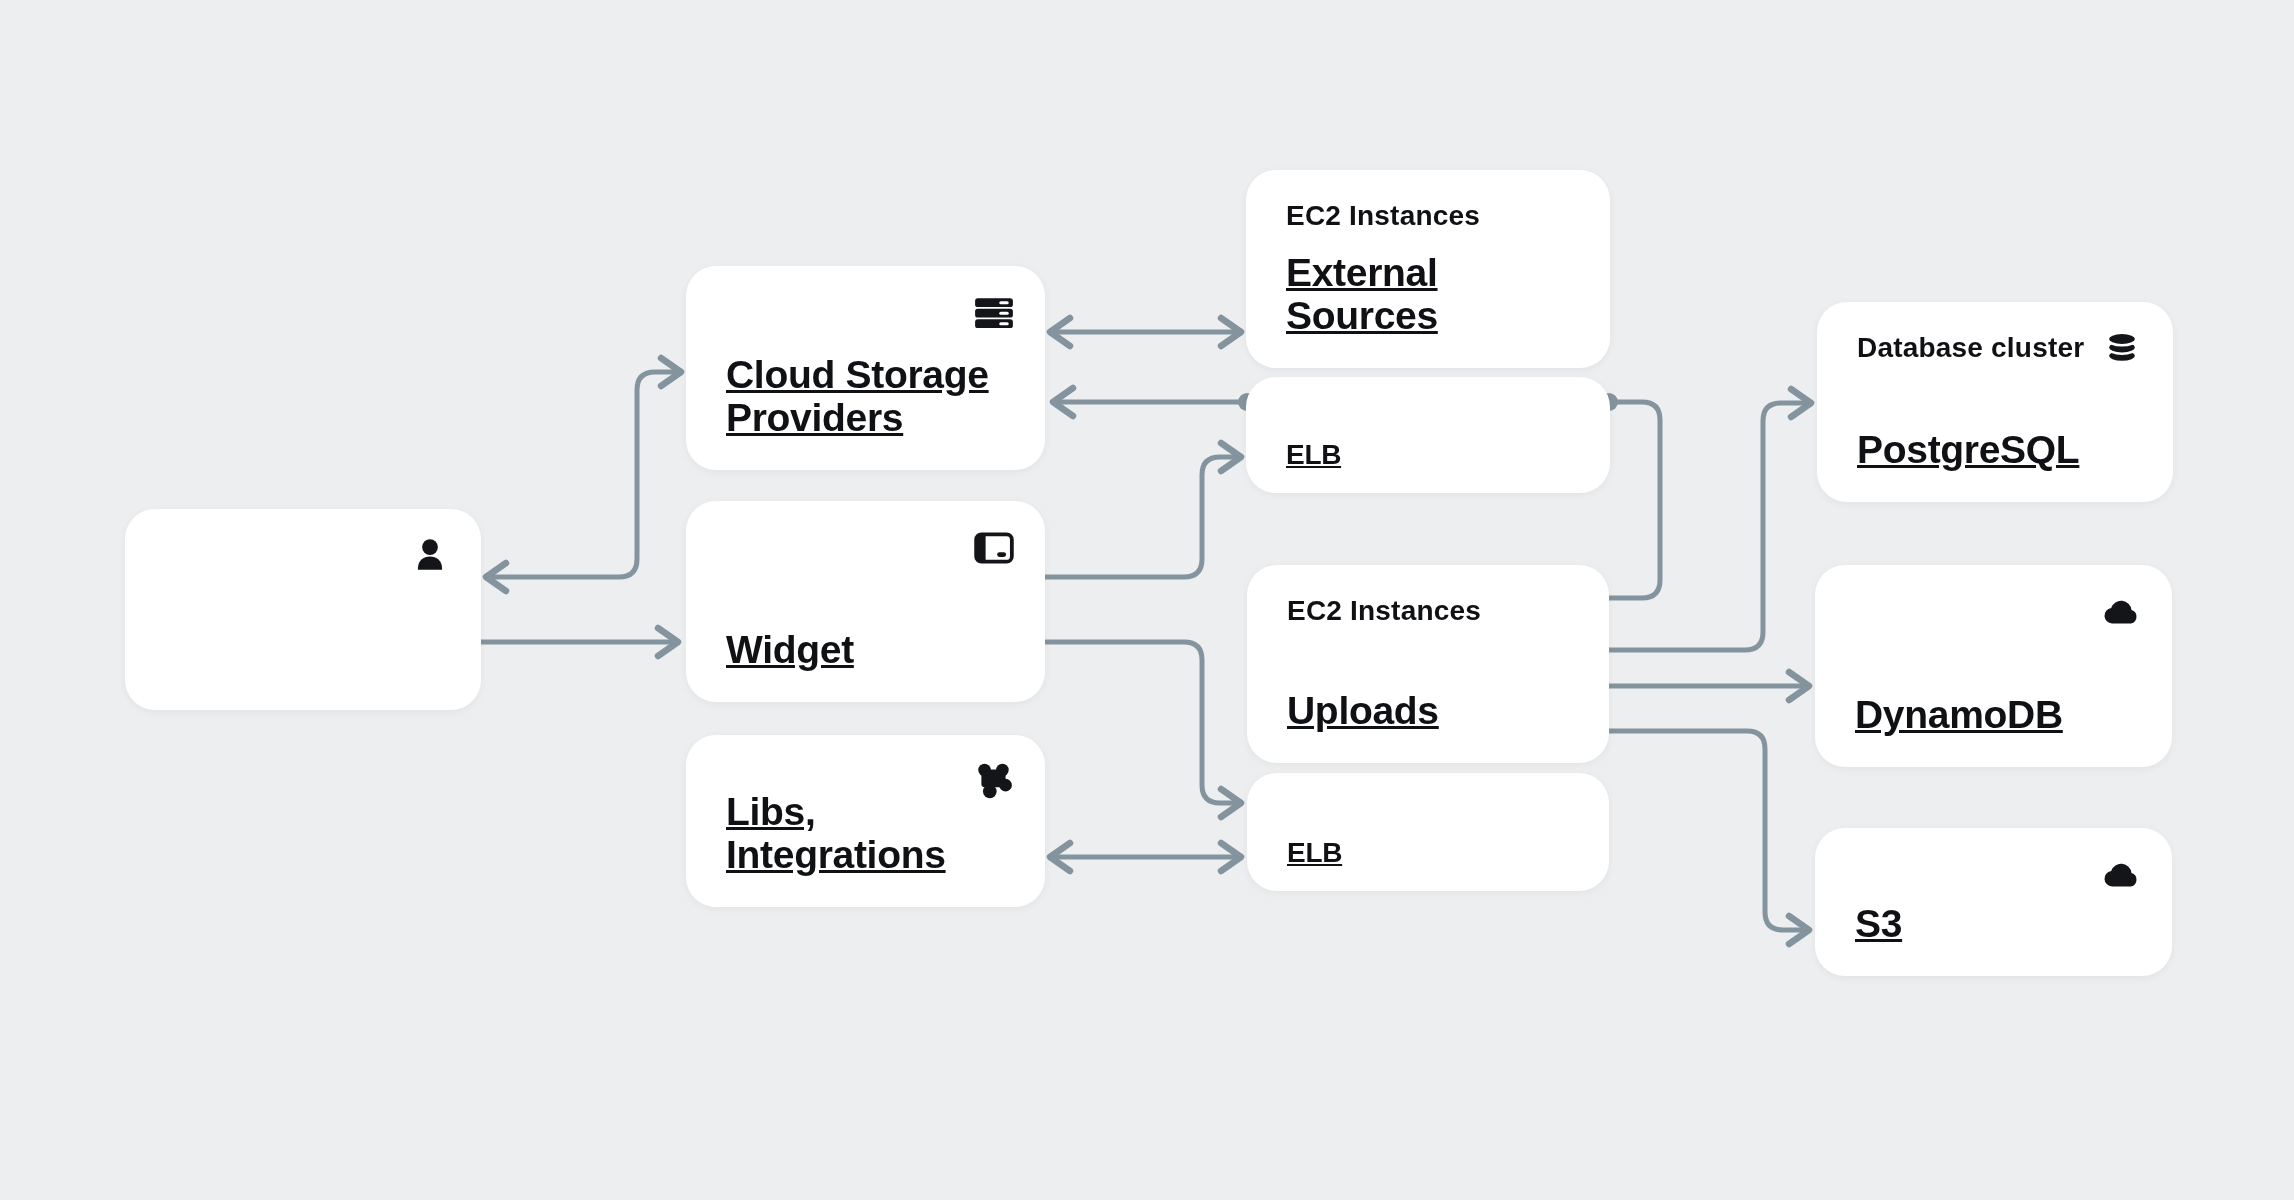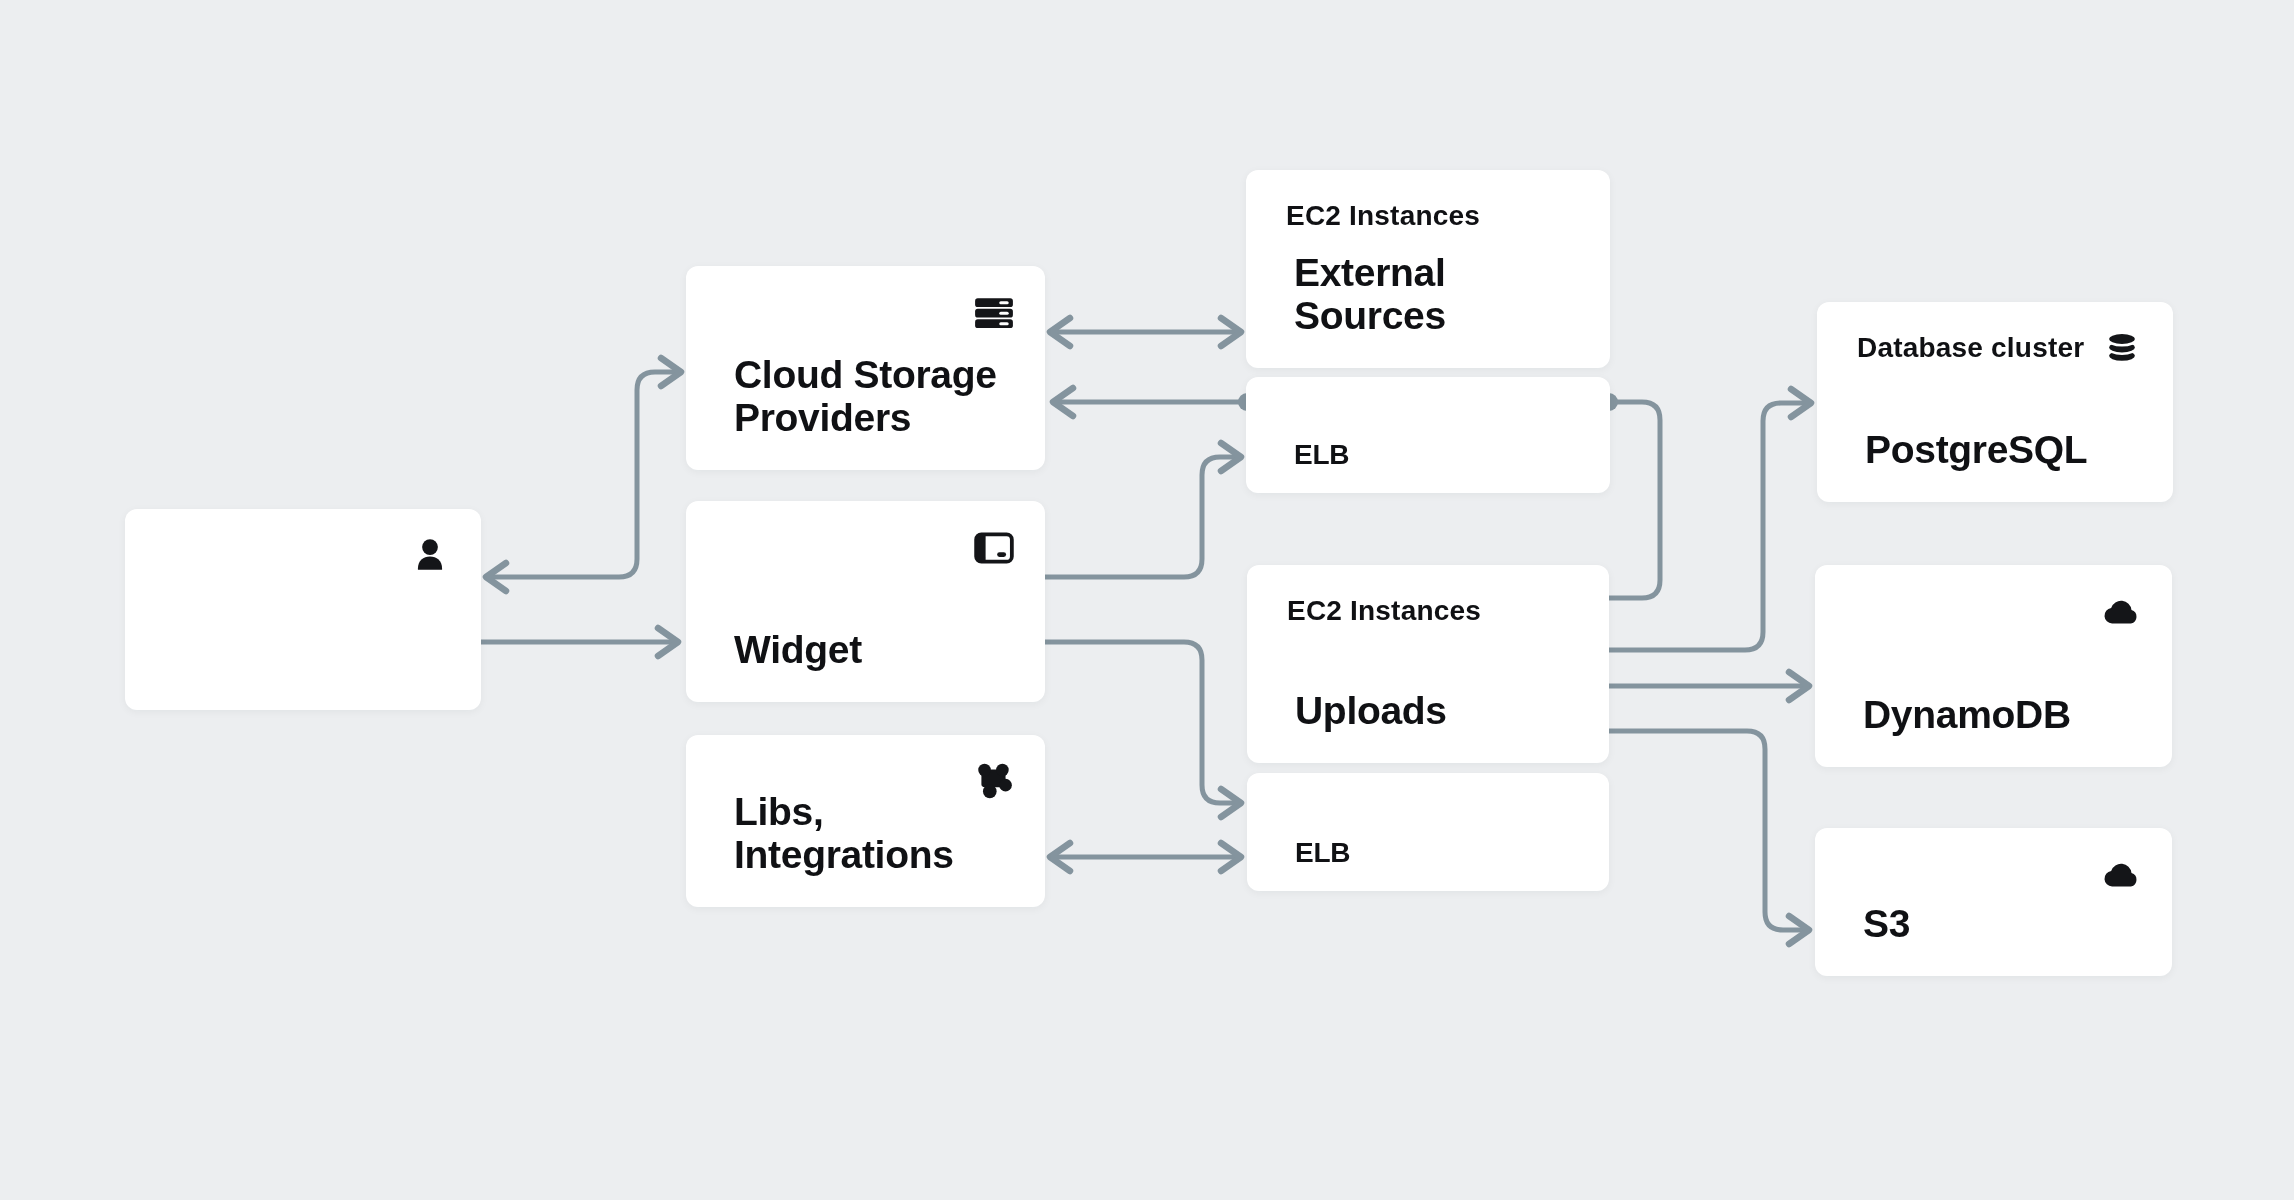--- a/index.html
+++ b/index.html
@@ -18,29 +18,30 @@
     overflow:hidden;
   }
   .edges{position:absolute;left:0;top:0;}
   .edges path{fill:none;stroke:var(--line);stroke-width:5;}
   .edges path.chev{stroke-width:6.5;stroke-linecap:round;stroke-linejoin:round;}
   .edges path.dots{stroke:var(--dot);stroke-width:7;stroke-linecap:round;stroke-dasharray:0 17;}
   .edges circle.endcap{fill:var(--line);stroke:none;}
   .node{
     position:absolute;
     background:var(--card);
-    border-radius:12px;
+    border-radius:30px;
     box-shadow:0 2px 8px rgba(20,30,40,0.05);
   }
   .title{
-    position:absolute;left:48px;bottom:30px;
+    position:absolute;left:40px;bottom:30px;
     font-weight:700;font-size:39px;line-height:1.12;
     color:var(--ink);
     width:calc(100% - 80px);
     letter-spacing:-0.3px;
+    text-decoration:underline;
   }
   .title--elb{font-size:28px;bottom:23px;width:auto;text-align:center;}
   .subtitle{
     position:absolute;left:40px;top:32px;
     font-weight:700;font-size:28px;line-height:1;
     color:var(--ink);letter-spacing:0.2px;
   }
   .icon{position:absolute;top:26px;right:30px;width:42px;height:42px;display:block;}
   .icon svg{display:block;width:100%;height:100%;}
 </style>

